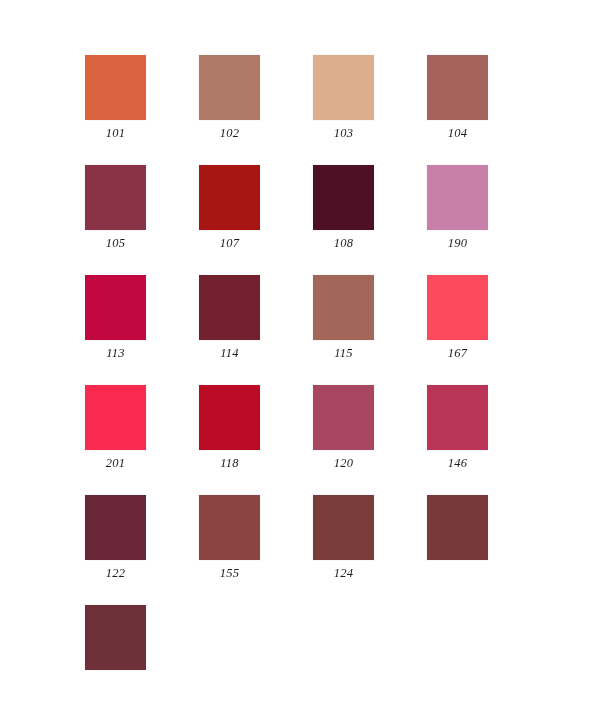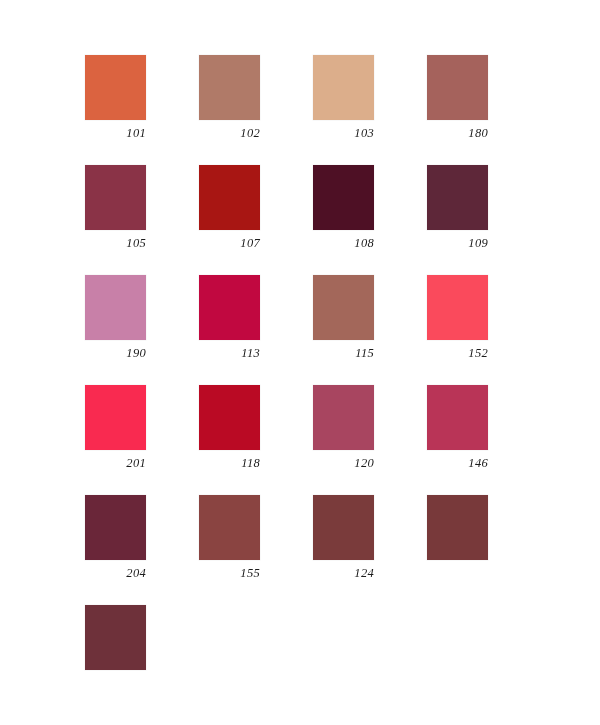--- a/index.html
+++ b/index.html
@@ -31,21 +31,21 @@
     grid-template-columns: repeat(4, 61px);
     column-gap: 53px;
     row-gap: 24px;
     justify-content: start;
   }
 
   .swatch-cell {
     width: 61px;
     display: flex;
     flex-direction: column;
-    align-items: flex-end;
+    align-items: center;
   }
 
   .swatch-chip {
     width: 61px;
     height: 65px;
     display: block;
     box-shadow: 0 0 0 0.5px rgba(0,0,0,0.06);
   }
 
   .swatch-label {
@@ -73,73 +73,73 @@
       <div class="swatch-cell">
         <span class="swatch-chip" style="background-color: rgb(176, 122, 104);"></span>
         <span class="swatch-label">102</span>
       </div>
       <div class="swatch-cell">
         <span class="swatch-chip" style="background-color: rgb(220, 174, 139);"></span>
         <span class="swatch-label">103</span>
       </div>
       <div class="swatch-cell">
         <span class="swatch-chip" style="background-color: rgb(165, 98, 92);"></span>
-        <span class="swatch-label">180</span>
+        <span class="swatch-label">104</span>
       </div>
       <div class="swatch-cell">
         <span class="swatch-chip" style="background-color: rgb(138, 51, 71);"></span>
         <span class="swatch-label">105</span>
       </div>
       <div class="swatch-cell">
         <span class="swatch-chip" style="background-color: rgb(168, 22, 19);"></span>
         <span class="swatch-label">107</span>
       </div>
       <div class="swatch-cell">
         <span class="swatch-chip" style="background-color: rgb(78, 16, 37);"></span>
         <span class="swatch-label">108</span>
       </div>
       <div class="swatch-cell">
-        <span class="swatch-chip" style="background-color: rgb(94, 39, 57);"></span>
-        <span class="swatch-label">109</span>
-      </div>
-      <div class="swatch-cell">
         <span class="swatch-chip" style="background-color: rgb(200, 128, 168);"></span>
         <span class="swatch-label">190</span>
       </div>
       <div class="swatch-cell">
         <span class="swatch-chip" style="background-color: rgb(193, 8, 64);"></span>
         <span class="swatch-label">113</span>
       </div>
       <div class="swatch-cell">
+        <span class="swatch-chip" style="background-color: rgb(115, 32, 47);"></span>
+        <span class="swatch-label">114</span>
+      </div>
+      <div class="swatch-cell">
         <span class="swatch-chip" style="background-color: rgb(163, 103, 90);"></span>
         <span class="swatch-label">115</span>
       </div>
       <div class="swatch-cell">
         <span class="swatch-chip" style="background-color: rgb(250, 74, 92);"></span>
-        <span class="swatch-label">152</span>
+        <span class="swatch-label">167</span>
       </div>
       <div class="swatch-cell">
         <span class="swatch-chip" style="background-color: rgb(249, 42, 80);"></span>
         <span class="swatch-label">201</span>
       </div>
       <div class="swatch-cell">
         <span class="swatch-chip" style="background-color: rgb(186, 10, 36);"></span>
         <span class="swatch-label">118</span>
       </div>
       <div class="swatch-cell">
         <span class="swatch-chip" style="background-color: rgb(168, 69, 96);"></span>
         <span class="swatch-label">120</span>
       </div>
       <div class="swatch-cell">
         <span class="swatch-chip" style="background-color: rgb(185, 52, 87);"></span>
         <span class="swatch-label">146</span>
       </div>
       <div class="swatch-cell">
         <span class="swatch-chip" style="background-color: rgb(106, 38, 57);"></span>
-        <span class="swatch-label">204</span>
+        <span class="swatch-label">122</span>
       </div>
       <div class="swatch-cell">
         <span class="swatch-chip" style="background-color: rgb(138, 68, 65);"></span>
         <span class="swatch-label">155</span>
       </div>
       <div class="swatch-cell">
         <span class="swatch-chip" style="background-color: rgb(122, 59, 59);"></span>
         <span class="swatch-label">124</span>
       </div>
       <div class="swatch-cell">

